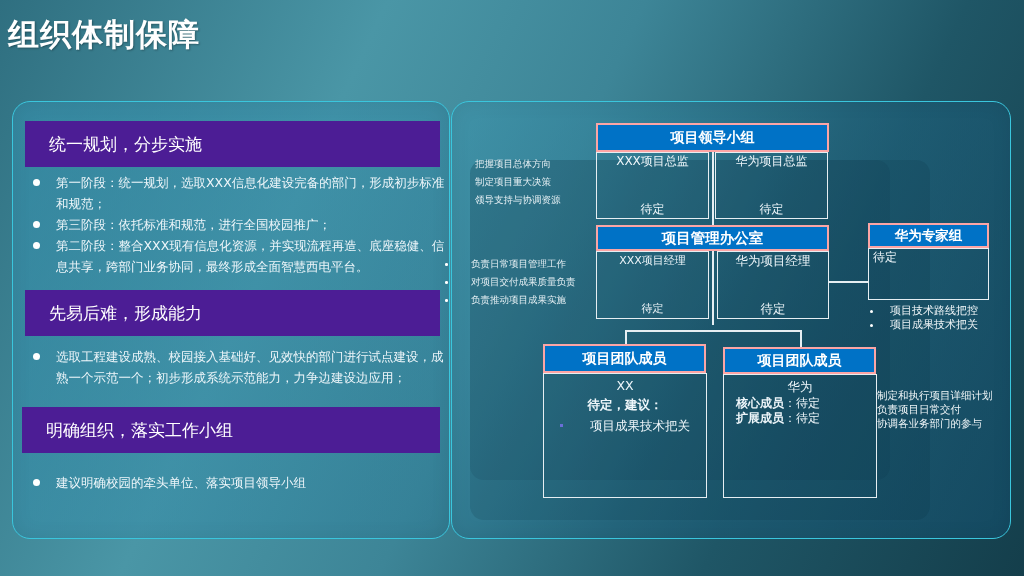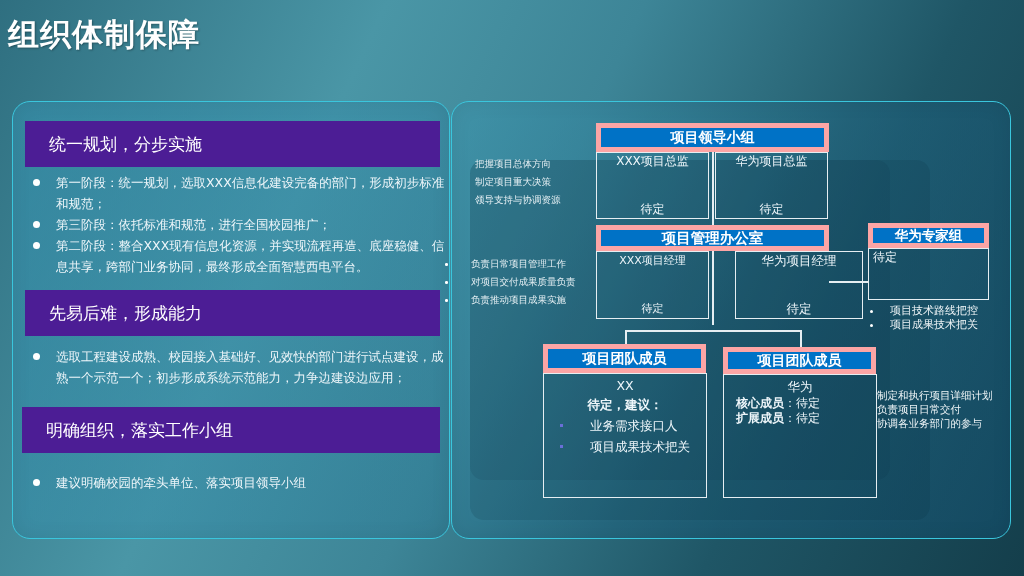--- a/index.html
+++ b/index.html
@@ -46,21 +46,21 @@
     position: absolute; left: 6px; top: 7px; width: 7px; height: 7px; border-radius: 50%; background: #ffffff;
   }
   .list1 { left: 27px; top: 172px; width: 420px; }
   .list2 { left: 27px; top: 346px; width: 420px; }
   .list3 { left: 27px; top: 472px; width: 420px; }
 
   
   .org-header {
     background: #0072c6; color: #fff; font-weight: bold; font-size: 14px;
     display: flex; align-items: center; justify-content: center;
-    border: 5px solid #fca5a5;
+    border: 2px solid #fca5a5;
   }
   .org-box {
     border: 1.5px solid #e6eef2;
     display: flex; flex-direction: column; align-items: center; justify-content: space-between;
     font-size: 12px; line-height: 17px; color: #eef6fa; text-align: center;
   }
   .vline { background: #e6eef2; width: 1.5px; }
   .hline { background: #e6eef2; height: 1.5px; }
 
   .side-text { font-size: 9.5px; line-height: 18px; color: #e6f0f4; }
@@ -129,21 +129,21 @@
 <ul class="abs side-bullets" style="left:445px; top:255px;">
   <li><span class="sdot"></span><span>负责日常项目管理工作</span></li>
   <li><span class="sdot"></span><span>对项目交付成果质量负责</span></li>
   <li><span class="sdot"></span><span>负责推动项目成果实施</span></li>
 </ul>
 <div class="abs org-header" style="left:596px; top:225px; width:233px; height:26px; font-size:14.5px;">项目管理办公室</div>
 <div class="abs org-box" style="left:596px; top:251px; width:113px; height:68px; font-size:11px; line-height:18px;">
   <div>XXX项目经理</div>
   <div>待定</div>
 </div>
-<div class="abs org-box" style="left:717px; top:251px; width:128px; height:68px; font-size:12.5px; line-height:18px;margin-left:18px;">
+<div class="abs org-box" style="left:717px; top:251px; width:112px; height:68px; font-size:12.5px; line-height:18px;">
   <div>华为项目经理</div>
   <div>待定</div>
 </div>
 
 <div class="abs hline" style="left:829px; top:281px; width:40px;"></div>
 
 <div class="abs org-header" style="left:868px; top:223px; width:121px; height:25px; font-size:13.5px;">华为专家组</div>
 <div class="abs org-box" style="left:868px; top:248px; width:121px; height:52px; align-items:flex-start; padding-left:4px; font-size:12px;">
   <div>待定</div>
 </div>
@@ -154,21 +154,20 @@
 
 <div class="abs hline" style="left:625px; top:330px; width:176px;"></div>
 <div class="abs vline" style="left:625px; top:330px; height:15px;"></div>
 <div class="abs vline" style="left:800px; top:330px; height:17px;"></div>
 
 <div class="abs org-header" style="left:543px; top:344px; width:163px; height:29px; font-size:14px;">项目团队成员</div>
 <div class="abs org-box" style="left:543px; top:373px; width:164px; height:125px; justify-content:flex-start; padding-top:2px;">
   <div class="team-sub">XX</div>
   <div class="team-sub" style="font-weight:bold; margin-bottom:1px;">待定，建议：</div>
   <ul class="team-list">
-    <li><span class="tdot"></span><span>业务需求接口人</span></li>
     <li><span class="tdot"></span><span>项目成果技术把关</span></li>
   </ul>
 </div>
 
 <div class="abs org-header" style="left:723px; top:347px; width:153px; height:27px; font-size:14px;">项目团队成员</div>
 <div class="abs org-box" style="left:723px; top:374px; width:154px; height:124px; justify-content:flex-start; padding-top:2px;">
   <div class="team-sub">华为</div>
   <div class="huawei-line"><b>核心成员</b><span>：待定</span></div>
   <div class="huawei-line"><b>扩展成员</b><span>：待定</span></div>
 </div>

